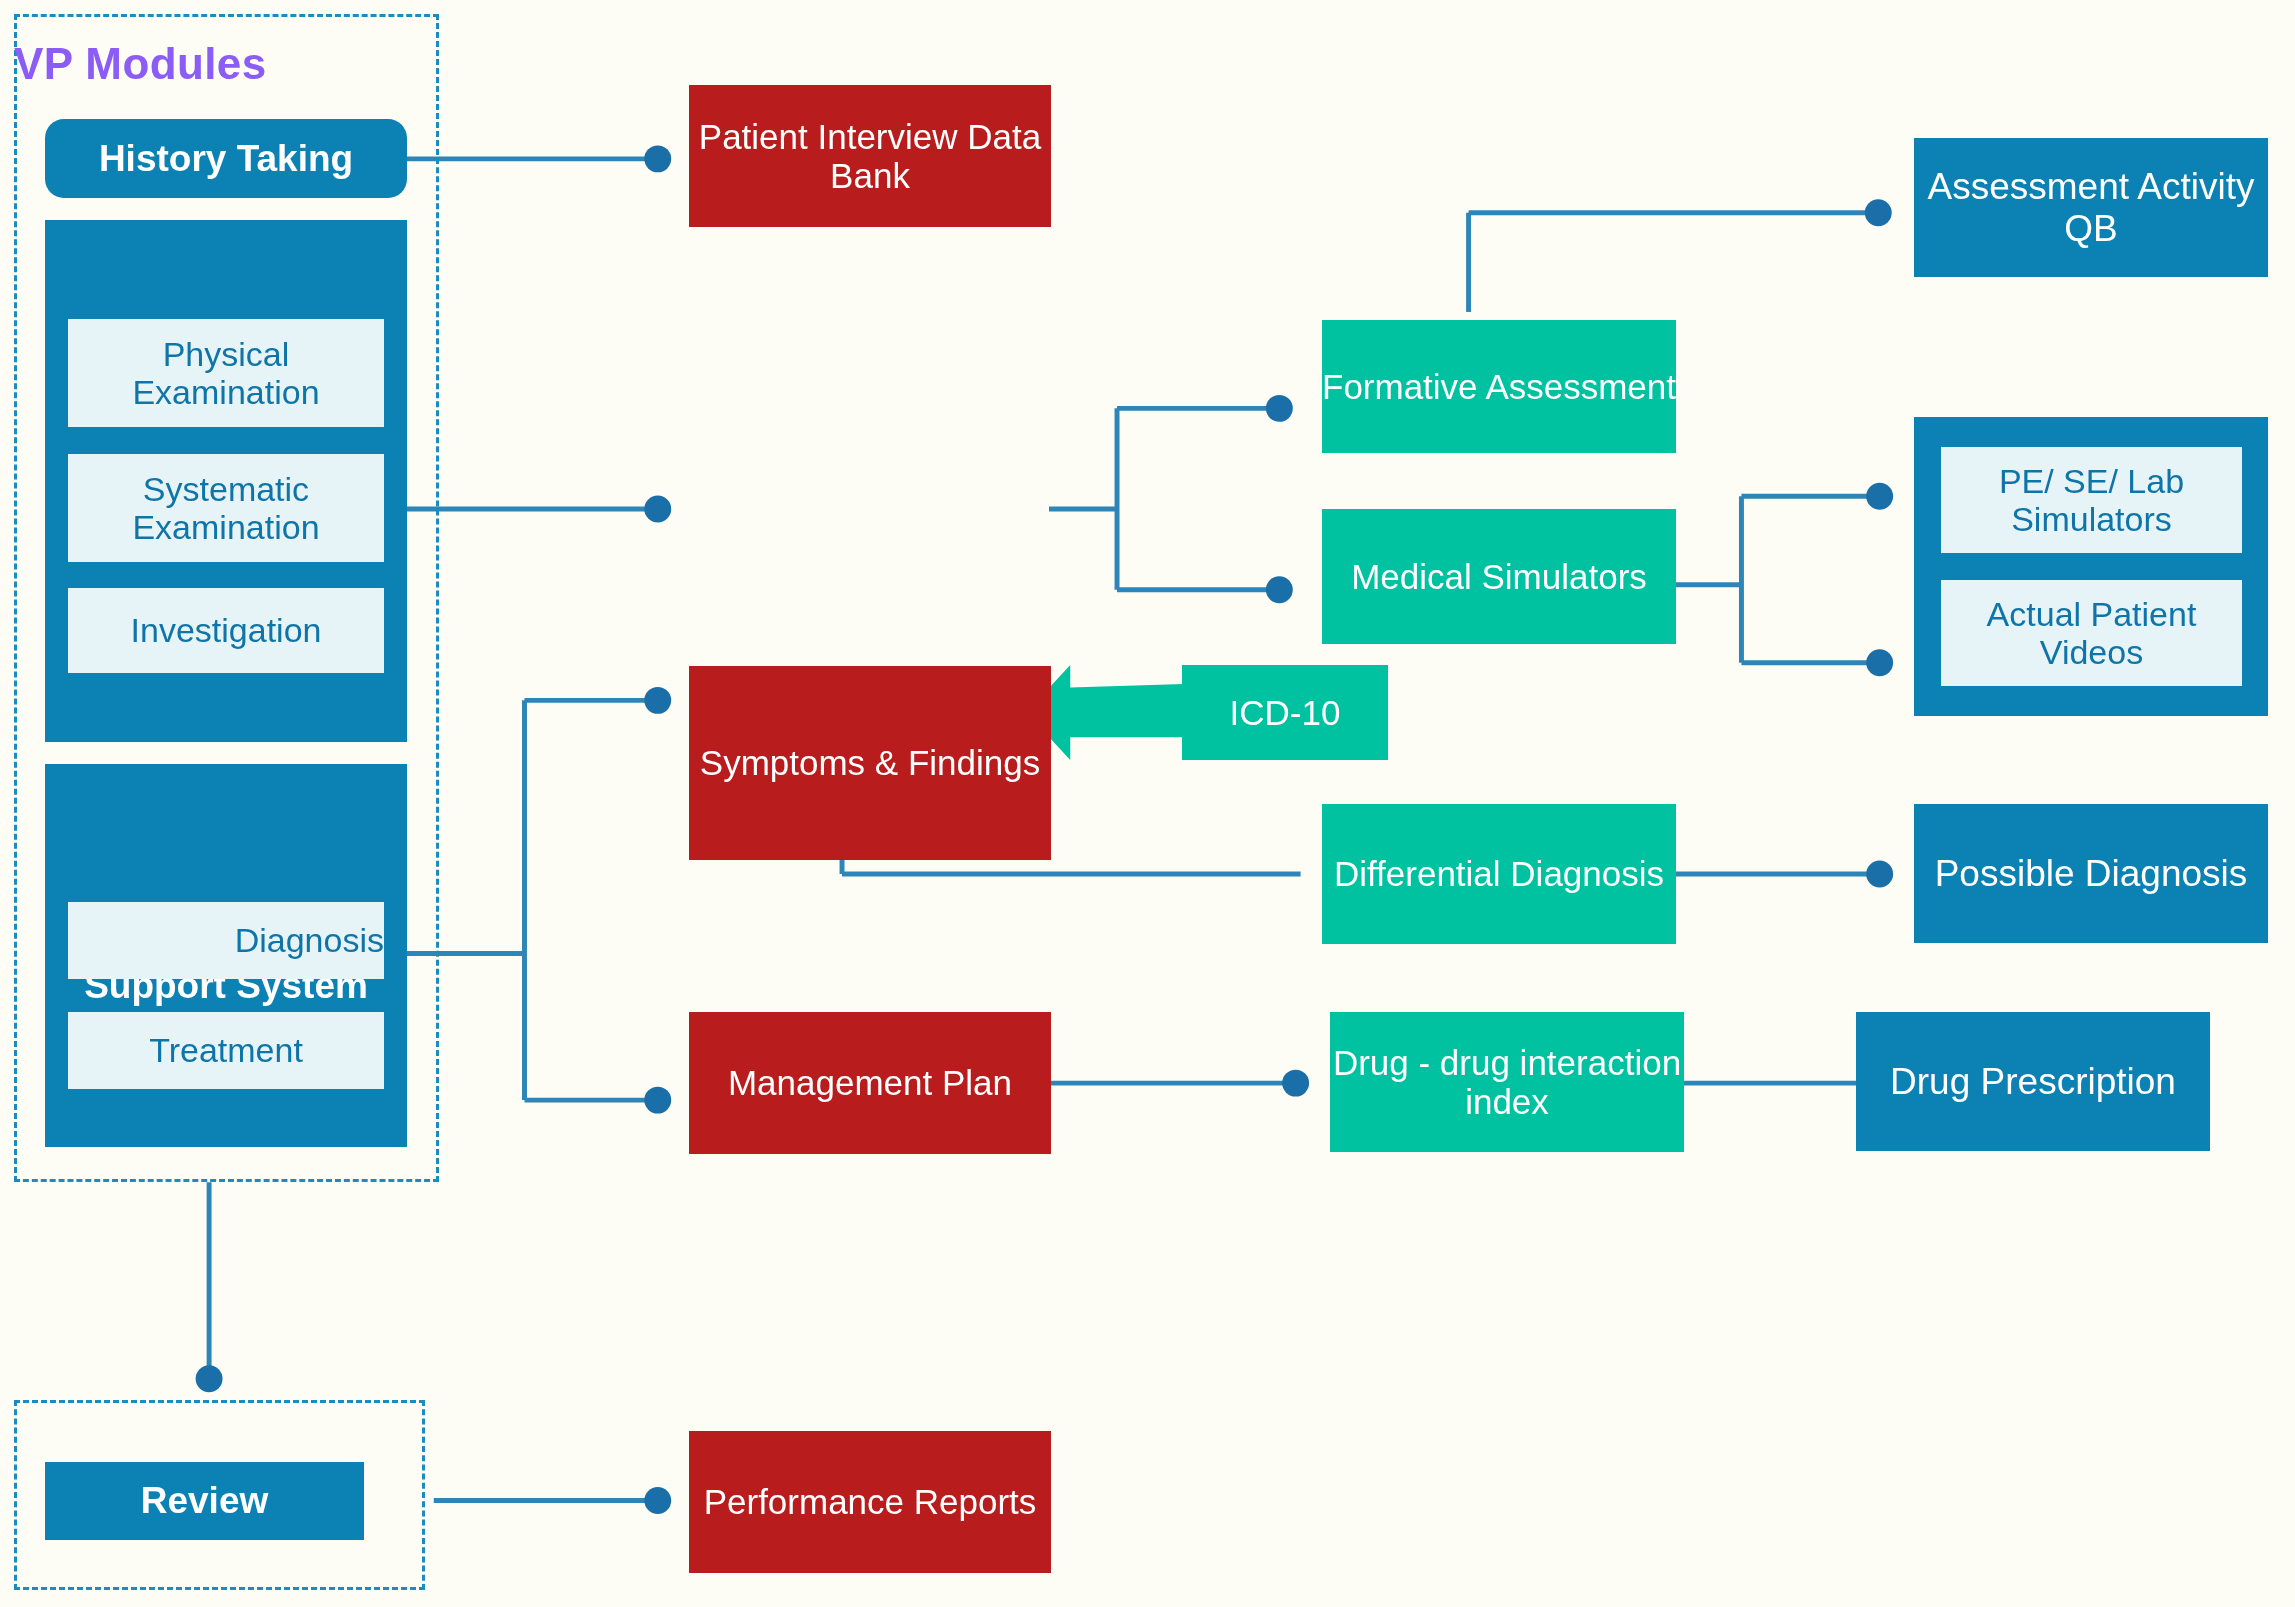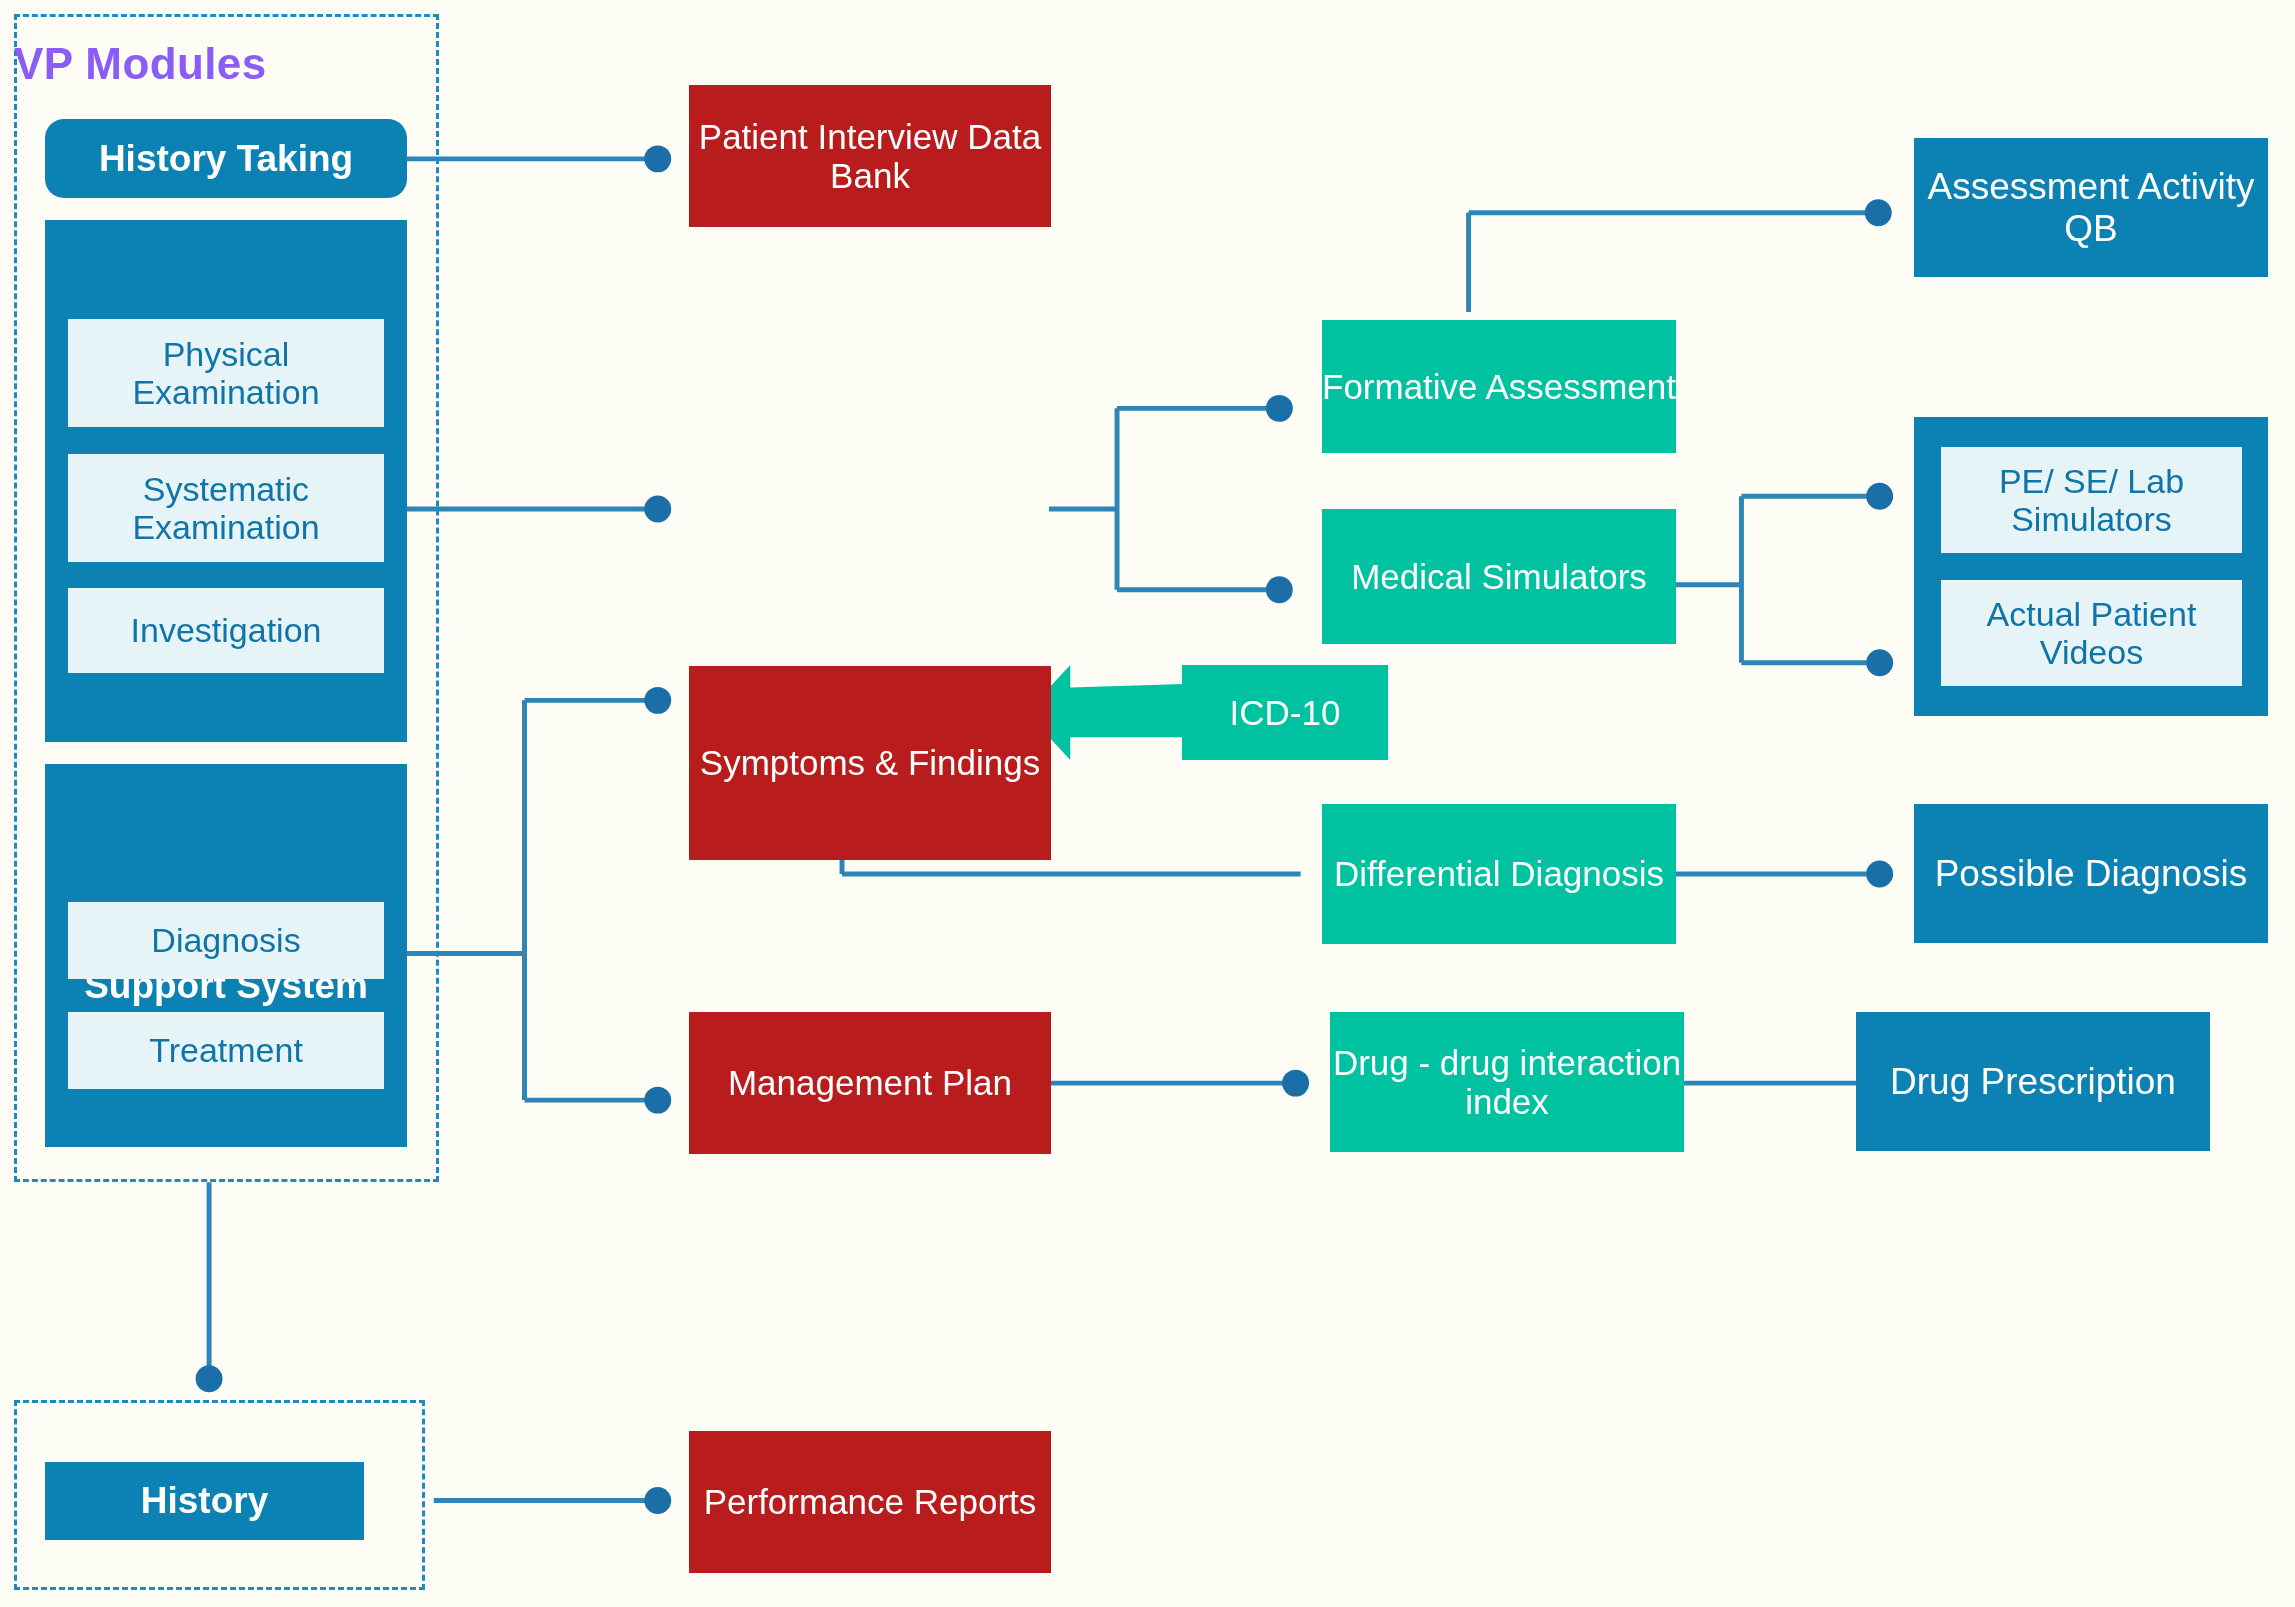--- a/index.html
+++ b/index.html
@@ -116,30 +116,30 @@
   <div class="node chip" style="left:68px;top:454px;width:316px;height:108px;">
     <span>Systematic Examination</span>
   </div>
   <div class="node chip" style="left:68px;top:588px;width:316px;height:85px;">
     <span>Investigation</span>
   </div>
 
   <div class="node blue-hdr" style="left:45px;top:764px;width:362px;height:383px;flex-direction:column;">
     <span style="display:block;width:100%;">Clinical Decision Support System</span>
   </div>
-  <div class="node chip" style="left:68px;top:902px;width:316px;height:77px;">
+  <div class="node chip" style="left:68px;top:902px;width:316px;height:77px;justify-content:flex-end;">
     <span>Diagnosis</span>
   </div>
   <div class="node chip" style="left:68px;top:1012px;width:316px;height:77px;">
     <span>Treatment</span>
   </div>
 
   <div class="dashframe" style="left:14px;top:1400px;width:411px;height:190px;"></div>
   <div class="node blue" style="left:45px;top:1462px;width:319px;height:78px;">
-    <span>History</span>
+    <span>Review</span>
   </div>
 
   <div class="node coral" style="left:689px;top:85px;width:362px;height:142px;">
     <span>Patient Interview Data Bank</span>
   </div>
 
 
   <div class="node coral" style="left:689px;top:666px;width:362px;height:194px;">
     <span>Symptoms &amp; Findings</span>
   </div>

